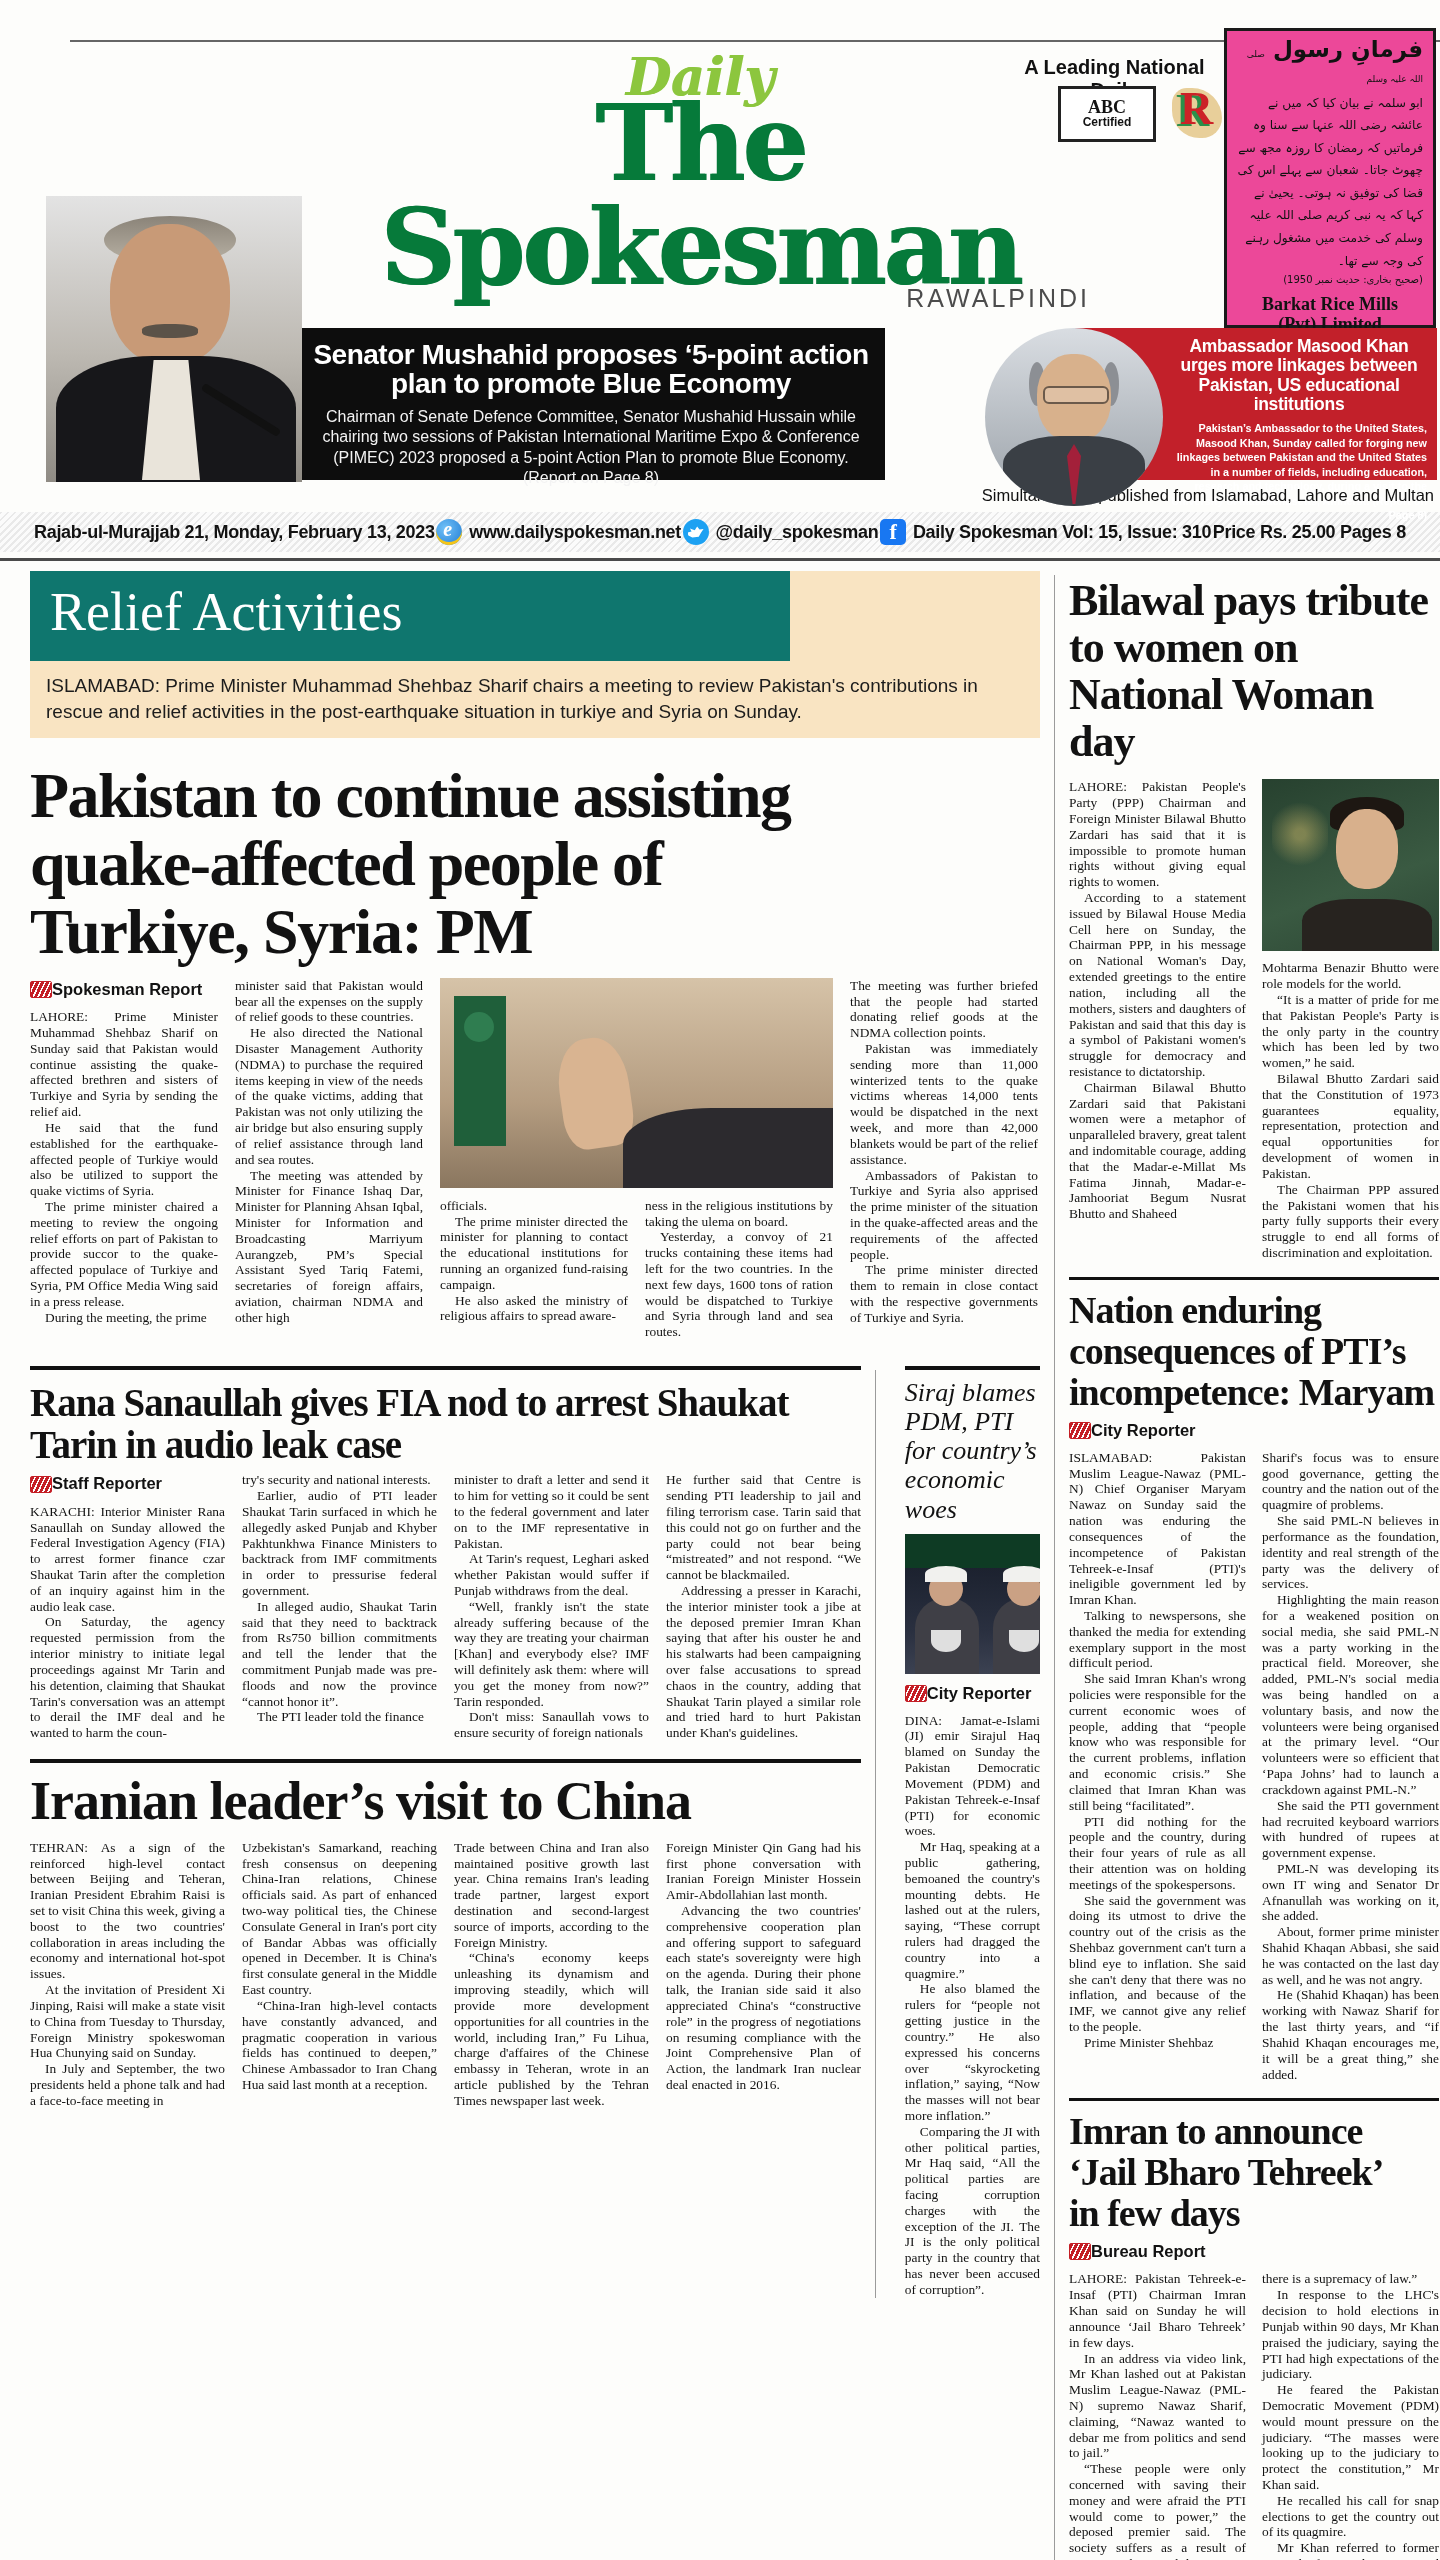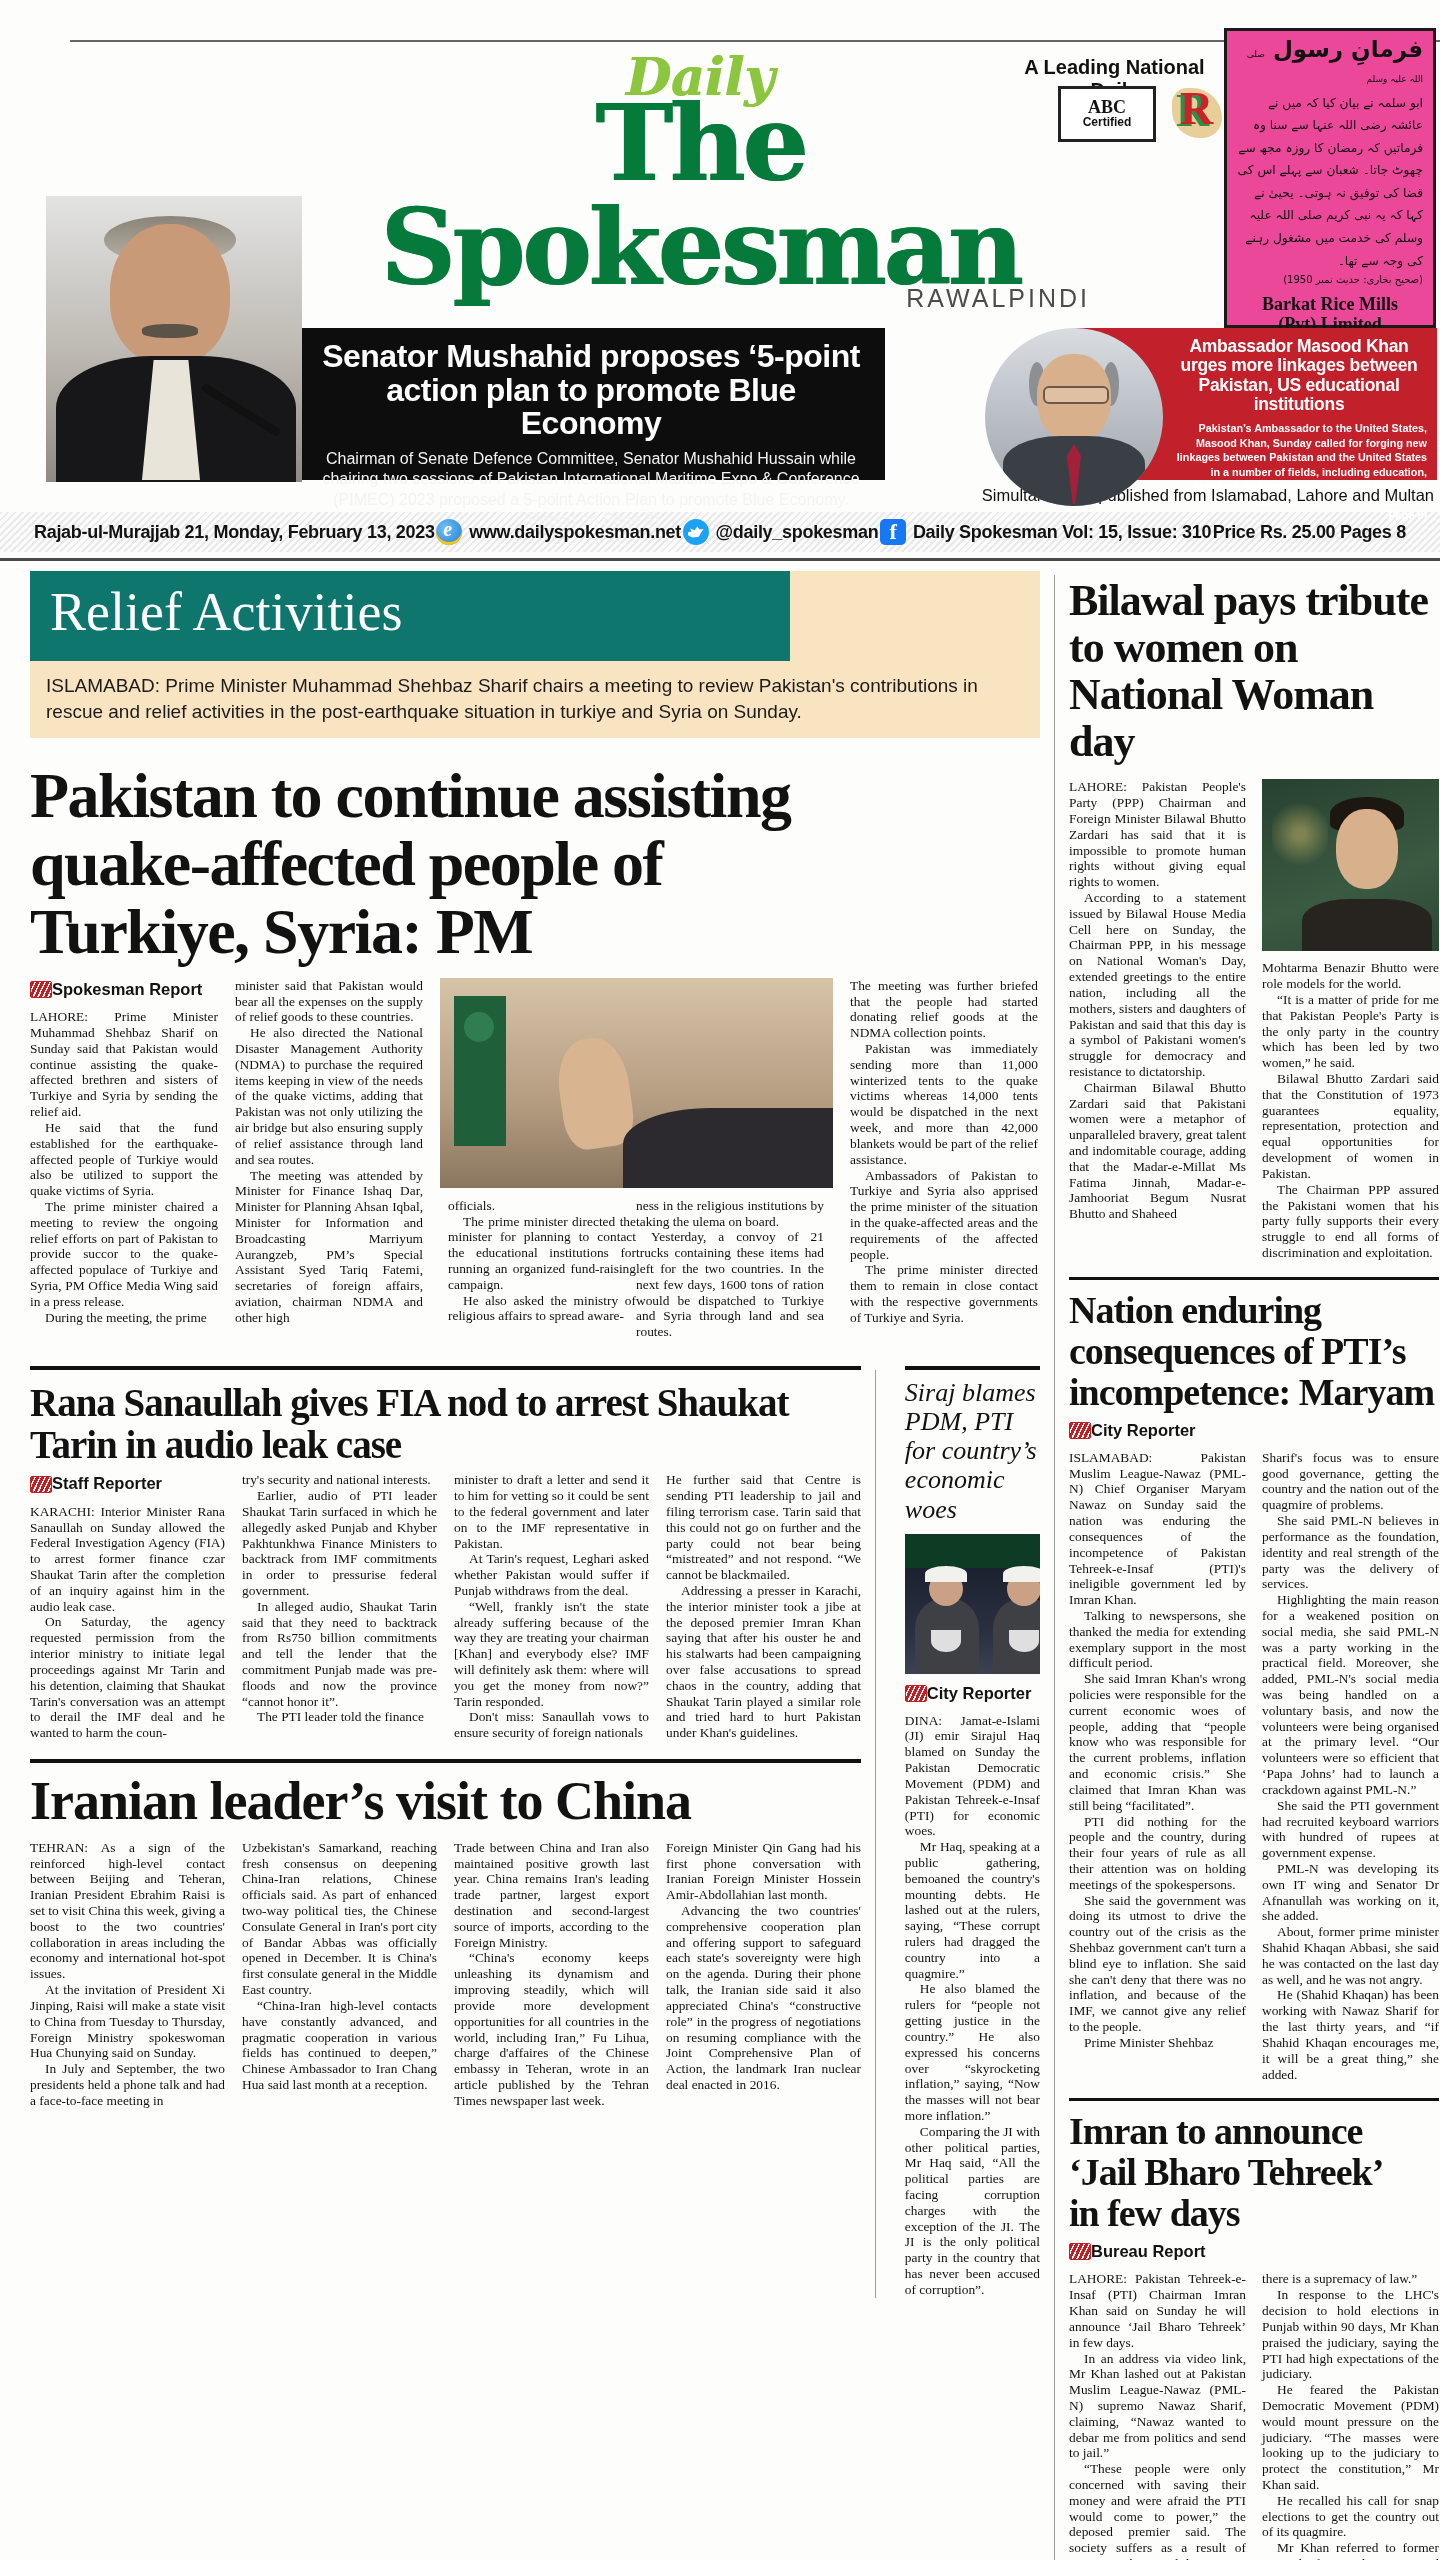--- a/index.html
+++ b/index.html
@@ -44,21 +44,21 @@
   .mu-mustache{position:absolute;top:128px;left:96px;width:56px;height:14px;border-radius:40%;background:#5b5248;}
   .mu-vest{position:absolute;top:160px;left:10px;width:240px;height:130px;border-radius:40% 40% 0 0;
         background:#17171a;}
   .mu-shirt{position:absolute;top:164px;left:96px;width:58px;height:120px;background:#e9e4da;
         clip-path:polygon(20% 0,80% 0,100% 100%,0 100%);}
   .mu-mic{position:absolute;top:210px;left:150px;width:90px;height:8px;background:#111;transform:rotate(32deg);border-radius:4px;}
   
   .topboxes{position:relative;height:180px;}
   .black-box{position:absolute;top:0;left:55px;width:830px;height:152px;background:#0d0d0d;color:#fff;
         box-sizing:border-box;padding:12px 16px 10px 258px;text-align:center;font-family:"Liberation Sans",sans-serif;}
-  .black-box h2{margin:0 0 8px;font-size:32px;line-height:1.05;letter-spacing:-0.5px;}
+  .black-box h2{margin:0 0 8px;font-size:28px;line-height:1.05;letter-spacing:-0.5px;}
   .black-box p{margin:0;font-size:16px;line-height:1.28;color:#f3f3f3;}
   .red-box{position:absolute;top:0;left:1075px;width:362px;height:152px;background:#c2202a;color:#fff;
         box-sizing:border-box;padding:9px 10px 8px 96px;text-align:center;font-family:"Liberation Sans",sans-serif;}
   .red-box h2{margin:0 0 7px;font-size:17.5px;line-height:1.1;letter-spacing:-0.3px;}
   .red-box p{margin:0;font-size:10.8px;font-weight:bold;line-height:1.35;text-align:right;}
   .circle-photo{position:absolute;top:0;left:985px;width:178px;height:178px;border-radius:50%;z-index:4;
         background:linear-gradient(180deg,#d9dde2,#9aa1a8);overflow:hidden;}
   .mk-head{position:absolute;top:26px;left:52px;width:74px;height:88px;border-radius:46%;background:#d8b18c;}
   .mk-hairl{position:absolute;top:34px;left:44px;width:16px;height:44px;border-radius:50%;background:#8c8f94;}
   .mk-hairr{position:absolute;top:34px;left:118px;width:16px;height:44px;border-radius:50%;background:#8c8f94;}
@@ -122,21 +122,21 @@
   .dblcol{width:393px;}
   .plist p{margin:0;text-indent:15px;}
   .plist p:first-child{text-indent:0;}
   .inset-photo{position:relative;height:210px;margin-bottom:10px;
         background:linear-gradient(180deg,#d6c3a8,#b49c80 60%,#8a765f);overflow:hidden;}
   .sh-flag{position:absolute;top:18px;left:14px;width:52px;height:150px;background:#1f5f3a;}
   .sh-flag::after{content:"";position:absolute;top:16px;left:10px;width:30px;height:30px;border-radius:50%;background:#2f7d50;}
   .sh-hand{position:absolute;top:60px;left:120px;width:70px;height:110px;border-radius:45% 45% 30% 30%;
         background:#d9b491;transform:rotate(-8deg);}
   .sh-suit{position:absolute;bottom:-10px;right:-10px;width:220px;height:90px;border-radius:40% 0 0 0;background:#2c2a2e;}
-  .dbl-sub{display:flex;margin-left:8px;}
+  .dbl-sub{display:flex;gap:17px;}
   .dbl-sub .col{width:188px;}
   .hrule{height:4px;background:#111;}
   
   .bottom-left{display:flex;margin-top:26px;}
   .bl-main{width:833px;}
   .rana-headline{font-size:39px;line-height:1.08;margin:12px 0 6px;}
   .iran-headline{font-size:54px;line-height:1.05;margin:10px 0 10px;}
   .siraj-colm{width:160px;margin-left:15px;}
   .siraj-headline{font-style:italic;font-weight:normal;font-size:26px;line-height:1.12;letter-spacing:0;
         margin:8px 0 10px;}

